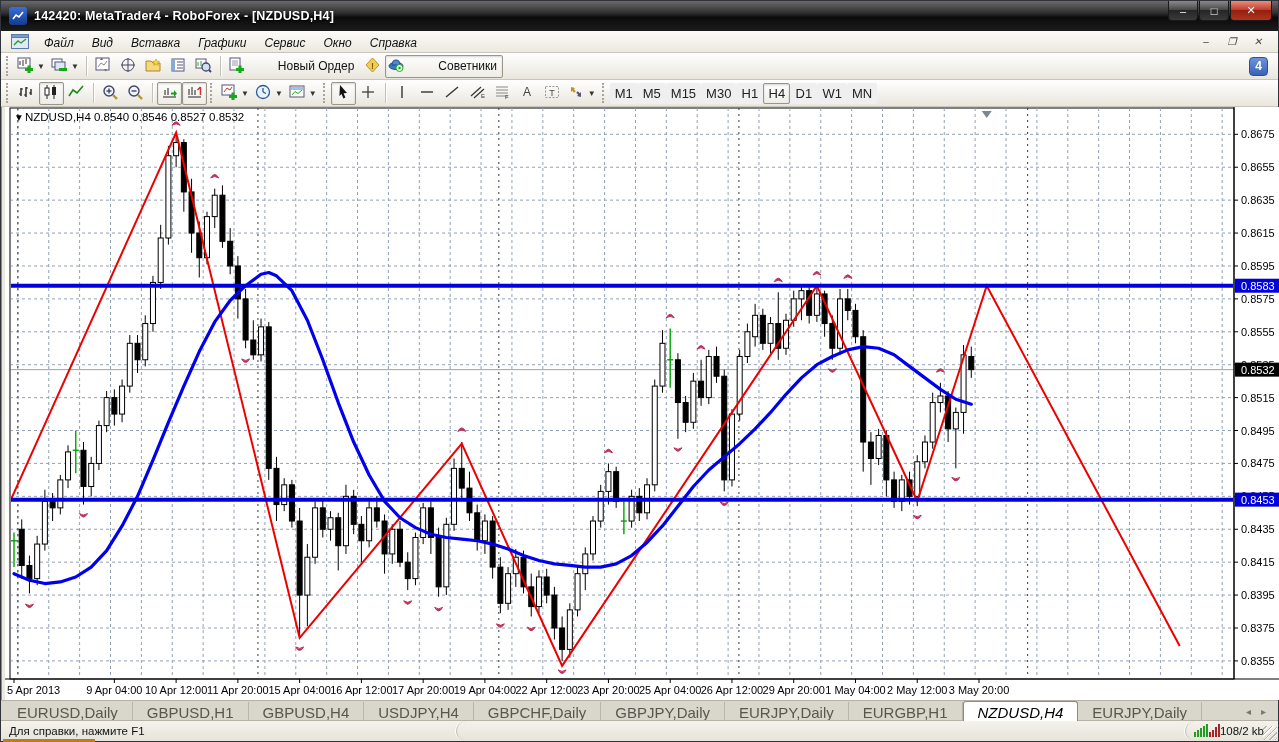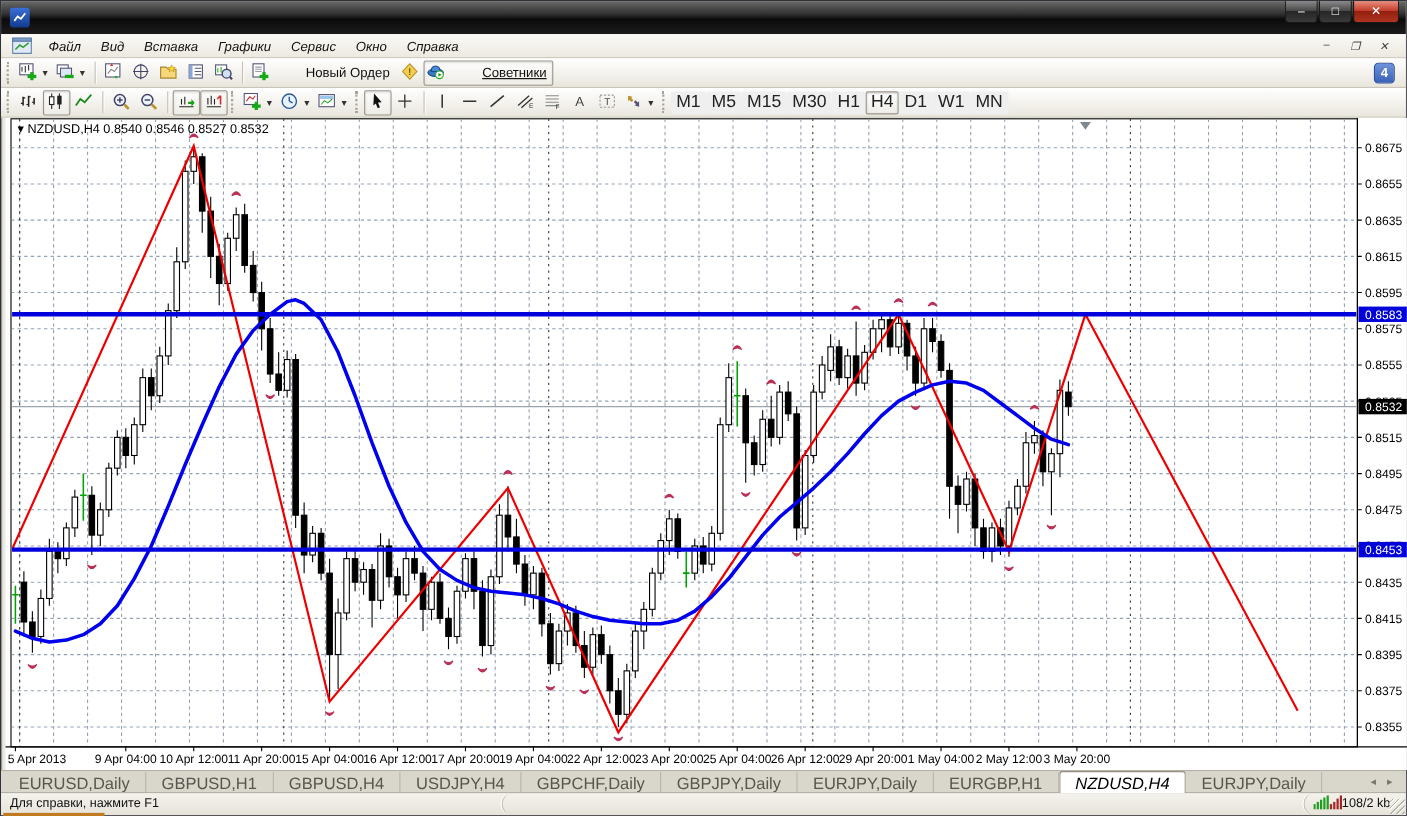--- a/index.html
+++ b/index.html
@@ -19,25 +19,25 @@
   .menubar { height:22px; background:linear-gradient(#fbfaf7,#ece9e0); border-bottom:1px solid #c9c5ba; display:flex; align-items:center; padding:0 4px; flex:0 0 auto;font-style:italic; }
   .menubar .chart-ic { width:18px; height:15px; margin:0 6px; }
   .menu-item { font-size:12px; color:#111; padding:2px 9px; cursor:default; }
   .mdi-btns { margin-left:auto; display:flex; gap:2px; padding-right:4px; }
   .mdibtn { width:24px; height:17px; display:flex; align-items:center; justify-content:center; font-size:10px; color:#444; border:1px solid transparent; cursor:pointer; }
 
   
   .toolbar { height:27px; background:linear-gradient(#ffffff,#e9e6dd); border-bottom:1px solid #c9c5ba; display:flex; align-items:center; padding:0 2px; flex:0 0 auto; }
   .grip { width:5px; height:20px; margin:0 3px; border-left:2px dotted #a8a49a; }
   .tbtn { height:23px; min-width:25px; padding:0 2px; display:flex; align-items:center; justify-content:center; border:1px solid transparent; border-radius:2px; background:transparent; cursor:pointer; gap:2px; }
-  .tbtn.pressed { background:linear-gradient(#fdfdfc,#efede7); border:1px solid #9a958a; box-shadow:inset 0 1px 2px rgba(0,0,0,.15);text-decoration:underline; }
+  .tbtn.pressed { background:linear-gradient(#fdfdfc,#efede7); border:1px solid #9a958a; box-shadow:inset 0 1px 2px rgba(0,0,0,.15); }
   .tbtn .lbl { font-size:12px; color:#111; padding:0 3px; white-space:nowrap;margin-left:28px; }
   .tbtn .dd { font-size:8px; color:#333; margin-left:1px; }
   .tsep { width:1px; height:20px; background:#c4c0b5; margin:0 4px; box-shadow:1px 0 0 #fff; }
-  .tf-btn { height:21px; min-width:27px; padding:0 4px; font-size:16px; color:#222; display:flex; align-items:center; justify-content:center; border:1px solid transparent; border-radius:2px; cursor:pointer; }
+  .tf-btn { height:21px; min-width:27px; padding:0 4px; font-size:13px; color:#222; display:flex; align-items:center; justify-content:center; border:1px solid transparent; border-radius:2px; cursor:pointer; }
   .tf-btn.pressed { background:linear-gradient(#fefefe,#efede8); border:1px solid #9a958a; box-shadow:inset 0 1px 2px rgba(0,0,0,.18); }
   .notif { margin-left:auto; margin-right:8px; width:19px; height:19px; background:linear-gradient(#6f93d8,#3962b8); border:1px solid #2c4f97; border-radius:4px; color:#fff; font-size:12px; font-weight:bold; display:flex; align-items:center; justify-content:center; cursor:pointer; }
 
   
   .chart-wrap { flex:0 0 593px; position:relative; background:#ece9e2; border-left:1px solid #8f8c83; }
   .chart-wrap svg { display:block; }
 
   
   .tabsbar { height:20px; background:#d9d6cc; border-top:1px solid #b5b1a6; display:flex; align-items:flex-end; padding:0 2px; flex:0 0 auto; position:relative; }
   .tab { height:19px; padding:2px 14px 0; font-size:15px; color:#5a564e; display:flex; align-items:center; cursor:pointer; border-right:1px solid #b9b5aa; position:relative; top:1px; }
@@ -57,20 +57,21 @@
 <body>
 
 <div class="window">
 
   <div class="titlebar">
     <span class="app-ic">
       <svg width="12" height="12" viewBox="0 0 12 12">
           <polyline points="1,9 4,5 7,7 11,2" stroke="#fff" stroke-width="1.6" fill="none"></polyline>
         </svg>
     </span>
+    <span class="title-text">142420: MetaTrader4 - RoboForex - [NZDUSD,H4]</span>
     <span class="win-btns">
       <span class="wbtn">–</span>
       <span class="wbtn">□</span>
       <span class="wbtn close">✕</span>
     </span>
   </div>
 
   <div class="menubar">
     <span class="chart-ic">
       <svg width="18" height="15" viewBox="0 0 18 15">

